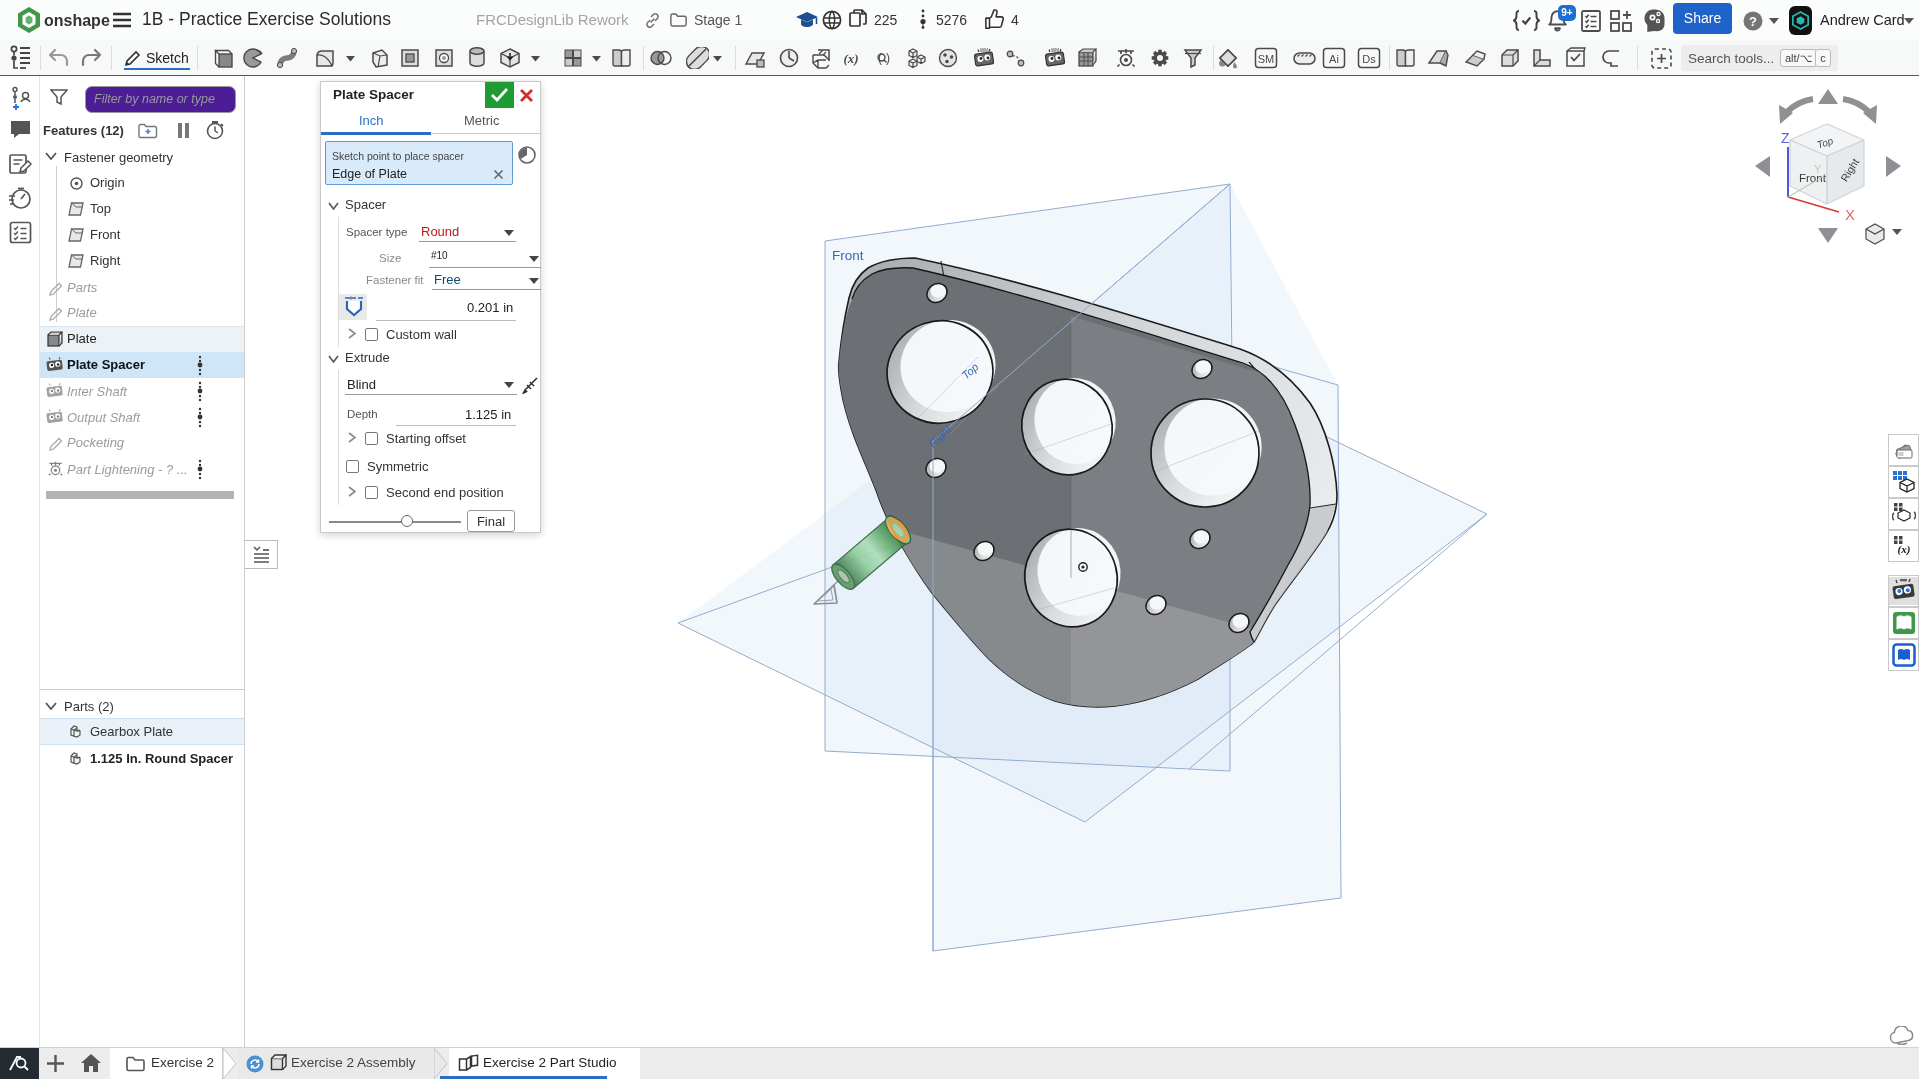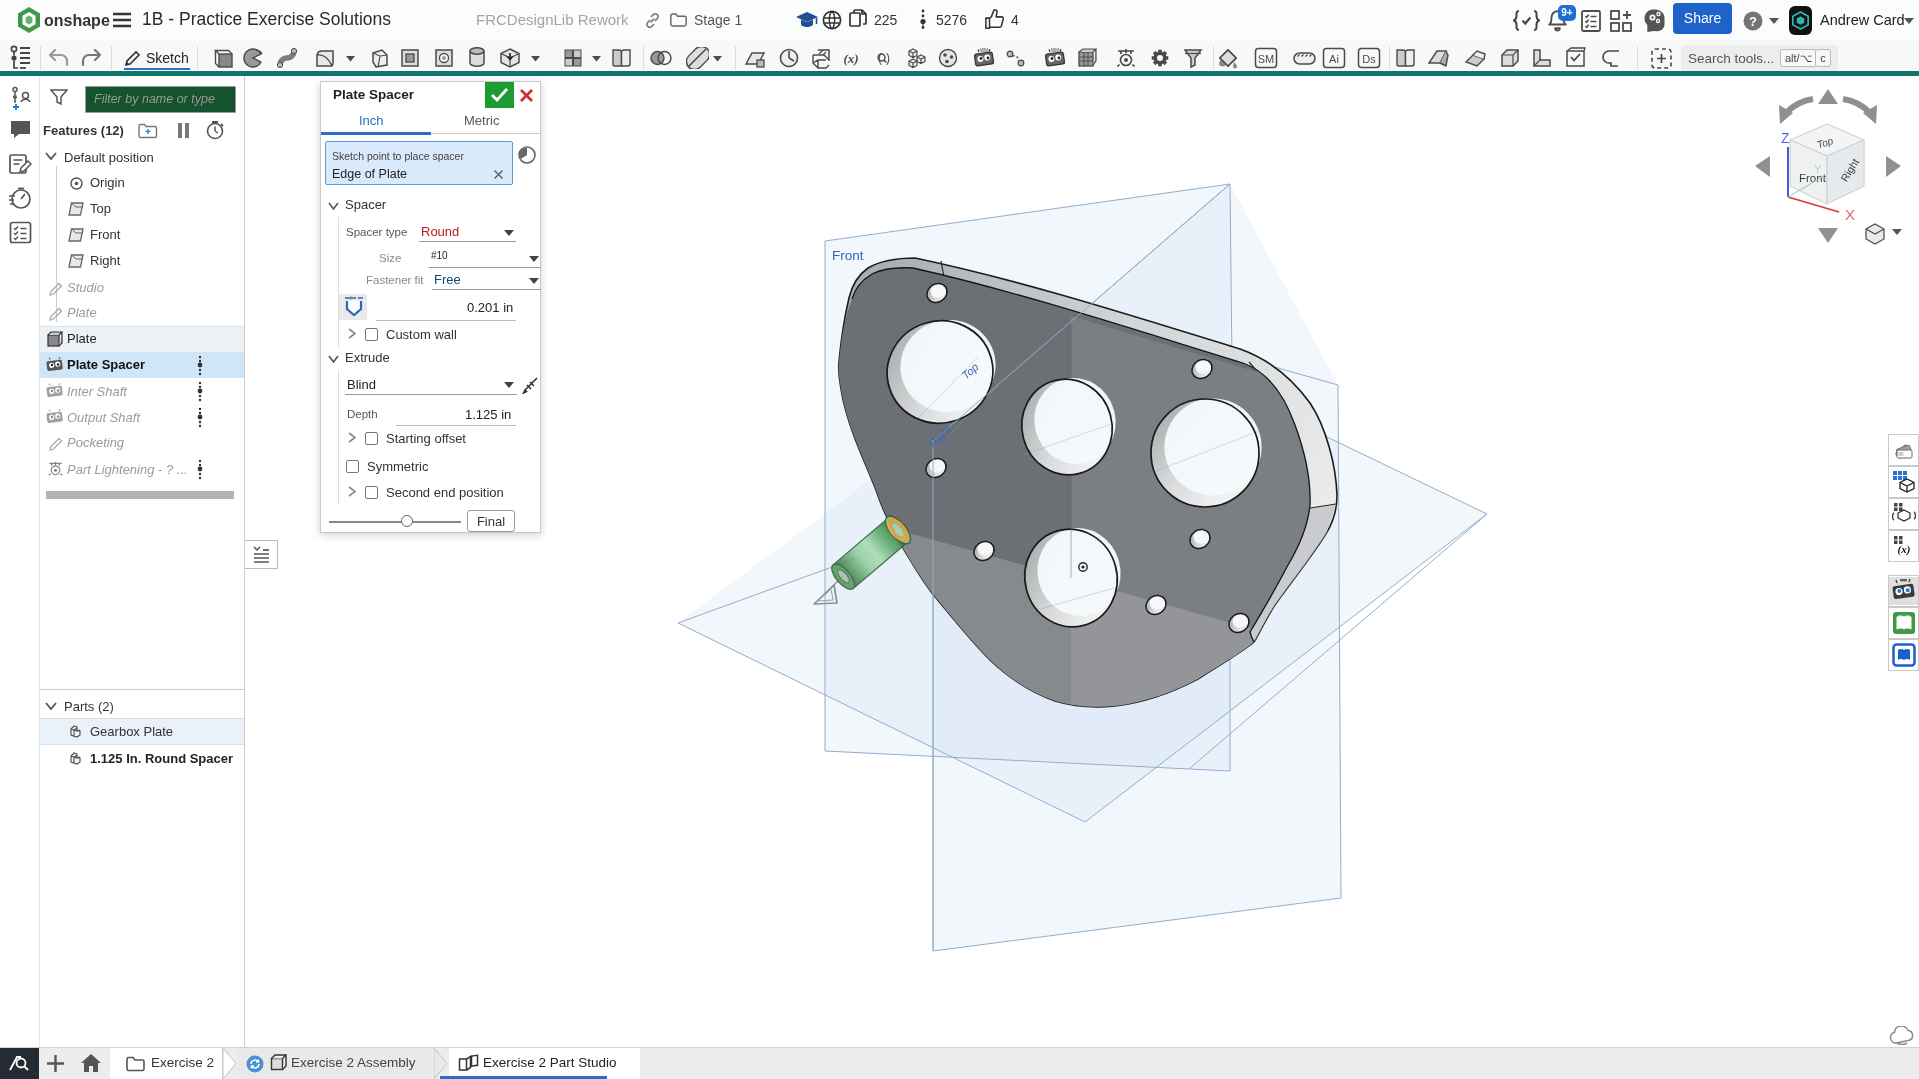--- a/index.html
+++ b/index.html
@@ -1,21 +1,21 @@
 <!DOCTYPE html>
 <html><head>
 <meta charset="utf-8">
 <style>
 * { margin:0; padding:0; box-sizing:border-box; }
 html,body { width:1919px; height:1079px; overflow:hidden; font-family:"Liberation Sans", sans-serif; background:#fff; }
 #page { position:relative; width:1919px; height:1079px; }
 .abs { position:absolute; }
 
 #topbar { position:absolute; left:0; top:0; width:1919px; height:40px; background:#fbfcfc;padding-left:21px; }
-#toolbar { position:absolute; left:0; top:40px; width:1919px; height:36px; background:#f7f8f8; border-bottom:5px solid #0f766e; }
+#toolbar { position:absolute; left:0; top:40px; width:1919px; height:36px; background:#f7f8f8; border-bottom:1px solid #0f766e; }
 #leftstrip { position:absolute; left:0; top:76px; width:40px; height:971px; background:#fff; border-right:1px solid #e5e5e5; }
 #featpanel { position:absolute; left:40px; top:76px; width:205px; height:971px; background:#fff; border-right:1px solid #ccc; }
 #bottombar { position:absolute; left:0; top:1047px; width:1919px; height:32px; background:#ececec; border-top:1px solid #d2d2d2; }
 #viewport { position:absolute; left:245px; top:76px; width:1674px; height:971px; background:#fff; }
 #dialog { position:absolute; left:320px; top:81px; width:221px; height:452px; background:#fff; border:1px solid #c9c9c9; box-shadow:0 2px 8px rgba(0,0,0,.18); }
 .ttl { font-weight:normal; font-size:17.5px; color:#2b2b2b; }
 </style>
 </head>
 <body>
 <div id="page">
@@ -382,41 +382,41 @@
   <svg class="abs" style="left:9px;top:145px" width="23" height="23" viewBox="0 0 23 23">
         <rect x="1.5" y="1.5" width="20" height="20" rx="2" fill="none" stroke="#555" stroke-width="1.7"></rect>
         <path d="M5 7 l1.5 1.5 2.5-3 M5 12 l1.5 1.5 2.5-3 M5 17 l1.5 1.5 2.5-3 M11.5 7.5 h6 M11.5 12.5 h6 M11.5 17.5 h6" stroke="#555" stroke-width="1.4" fill="none"></path>
       </svg>
 </div>
 
 <div id="featpanel">
   <svg class="abs" style="left:10px;top:13px" width="18" height="17" viewBox="0 0 18 17">
         <path d="M1 1 H17 L11 8 V15 L7 13 V8 Z" fill="none" stroke="#555" stroke-width="1.5"></path>
       </svg>
-  <div class="abs" style="left:45px;top:10px;width:151px;height:27px;border:1px solid #999;border-radius:1px;background:#14532d;font-style:italic;color:#999;font-size:12.5px;line-height:25px;padding-left:8px">Filter by name or type</div>
+  <div class="abs" style="left:45px;top:10px;width:151px;height:27px;border:1px solid #999;border-radius:7px;background:#4c1d95;font-style:italic;color:#999;font-size:12.5px;line-height:25px;padding-left:8px">Filter by name or type</div>
   <div class="abs" style="left:3px;top:47px;font-size:13px;font-weight:bold;color:#333">Features (12)</div>
   <svg class="abs" style="left:98px;top:47px" width="20" height="16" viewBox="0 0 20 16">
         <path d="M1 3 a1.5 1.5 0 0 1 1.5-1.5 h4 l1.5 2 h9 a1.5 1.5 0 0 1 1.5 1.5 V13 a1.5 1.5 0 0 1 -1.5 1.5 H2.5 A1.5 1.5 0 0 1 1 13 Z" fill="none" stroke="#777" stroke-width="1.4"></path>
         <path d="M10 6 v5 M7.5 8.5 h5" stroke="#4a7fc1" stroke-width="1.5"></path>
       </svg>
   <svg class="abs" style="left:137px;top:46px" width="13" height="17">
         <rect x="1" y="1" width="4" height="15" fill="#777"></rect>
         <rect x="8" y="1" width="4" height="15" fill="#777"></rect>
       </svg>
   <svg class="abs" style="left:165px;top:44px" width="20" height="20" viewBox="0 0 20 20">
         <circle cx="10" cy="11" r="7.5" fill="none" stroke="#555" stroke-width="1.6"></circle>
         <path d="M10 11 V6.5 M10 11 l3 2" stroke="#555" stroke-width="1.5"></path>
         <path d="M7 2 h6 M10 2 v2" stroke="#555" stroke-width="1.8"></path>
         <path d="M16 4 l2 2" stroke="#555" stroke-width="1.8"></path>
       </svg>
 
   <svg class="abs" style="left:5px;top:76px" width="12" height="8">
         <path d="M1 1 L6 7 L11 1" fill="none" stroke="#555" stroke-width="1.8"></path>
       </svg>
-  <div class="abs" style="left:24px;top:74px;font-size:13px;color:#333">Default position</div>
+  <div class="abs" style="left:24px;top:74px;font-size:13px;color:#333">Fastener geometry</div>
   <div class="abs" style="left:16px;top:90px;width:1px;height:156px;border-left:1px solid #ccc"></div>
   <svg class="abs" style="left:30px;top:101px" width="13" height="13">
         <circle cx="6.5" cy="6.5" r="5.5" fill="none" stroke="#555" stroke-width="1.4"></circle>
         <circle cx="6.5" cy="6.5" r="1.8" fill="#555"></circle>
       </svg>
   <div class="abs" style="left:50px;top:99px;font-size:13px;color:#333">Origin</div>
   <svg class="abs" style="left:28px;top:126px" width="16" height="14" viewBox="0 0 16 14">
         <path d="M3.5 1 H15 L12.5 13 H1 Z" fill="#e8e8e8" stroke="#666" stroke-width="1.3"></path>
         <path d="M3.5 1 L8 5 H15" fill="none" stroke="#666" stroke-width="1"></path>
       </svg>
@@ -428,21 +428,21 @@
   <div class="abs" style="left:50px;top:151px;font-size:13px;color:#333">Front</div>
   <svg class="abs" style="left:28px;top:178px" width="16" height="14" viewBox="0 0 16 14">
         <path d="M3.5 1 H15 L12.5 13 H1 Z" fill="#e8e8e8" stroke="#666" stroke-width="1.3"></path>
         <path d="M3.5 1 L8 5 H15" fill="none" stroke="#666" stroke-width="1"></path>
       </svg>
   <div class="abs" style="left:50px;top:177px;font-size:13px;color:#333">Right</div>
 
   <svg class="abs" style="left:9px;top:205px" width="15" height="15" viewBox="0 0 15 15">
         <path d="M1 14 L2 10.5 L10 2.5 L12.5 5 L4.5 13 Z" fill="none" stroke="#aaa" stroke-width="1.3"></path>
       </svg>
-  <div class="abs" style="left:27px;top:204px;font-size:13px;color:#9b9b9b;font-style:italic">Studio</div>
+  <div class="abs" style="left:27px;top:204px;font-size:13px;color:#9b9b9b;font-style:italic">Parts</div>
   <svg class="abs" style="left:9px;top:230px" width="15" height="15" viewBox="0 0 15 15">
         <path d="M1 14 L2 10.5 L10 2.5 L12.5 5 L4.5 13 Z" fill="none" stroke="#aaa" stroke-width="1.3"></path>
       </svg>
   <div class="abs" style="left:27px;top:229px;font-size:13px;color:#9b9b9b;font-style:italic">Plate</div>
 
   <div class="abs" style="left:0px;top:250px;width:204px;height:26px;background:#edf2f7;border-top:1px solid #d9e4ee"></div>
   <svg class="abs" style="left:7px;top:255px" width="16" height="16" viewBox="0 0 16 16">
         <rect x="1" y="4" width="11" height="11" fill="#888" stroke="#333" stroke-width="1.2"></rect>
         <path d="M1 4 L4 1 H15 L12 4 M15 1 V12 L12 15" fill="#ccc" stroke="#333" stroke-width="1.2"></path>
       </svg>

